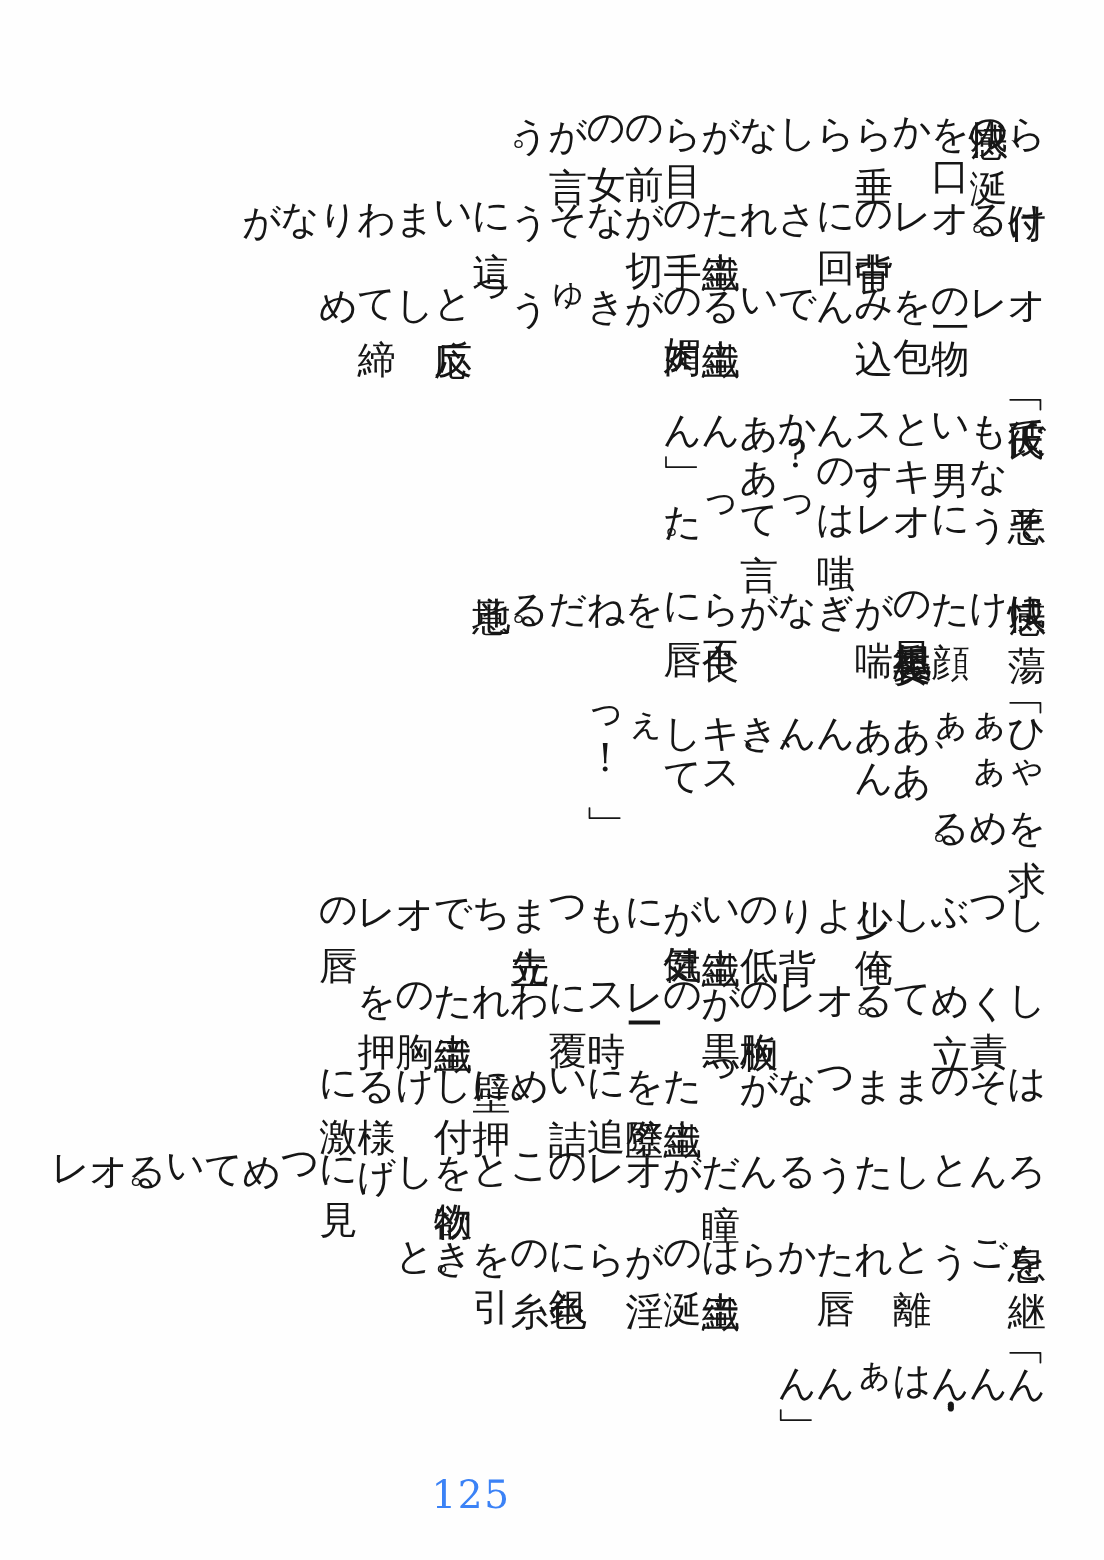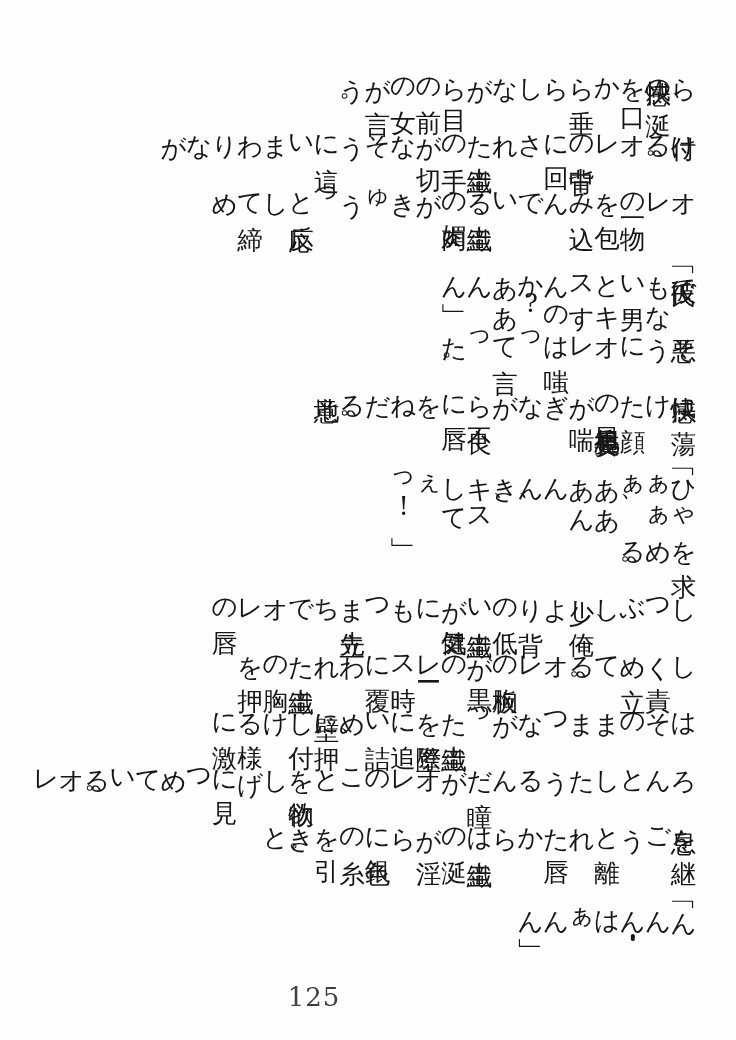--- a/index.html
+++ b/index.html
@@ -54,21 +54,21 @@
     padding-top: 26px;
   }
   .page-number {
     position: absolute;
     bottom: 28px;
     left: 0;
     width: 628px;
     text-align: center;
     font-size: 26px;
     font-family: "DejaVu Serif", "Liberation Serif", serif;
-    color: #404040;
+    color: #3b82f6;
     letter-spacing: 1px;
   }
 </style>
 </head>
 <body>
 
 <div class="page">
 
   <div class="text-block">
     <div class="column indent">「んんん・・・はぁんん」</div>

